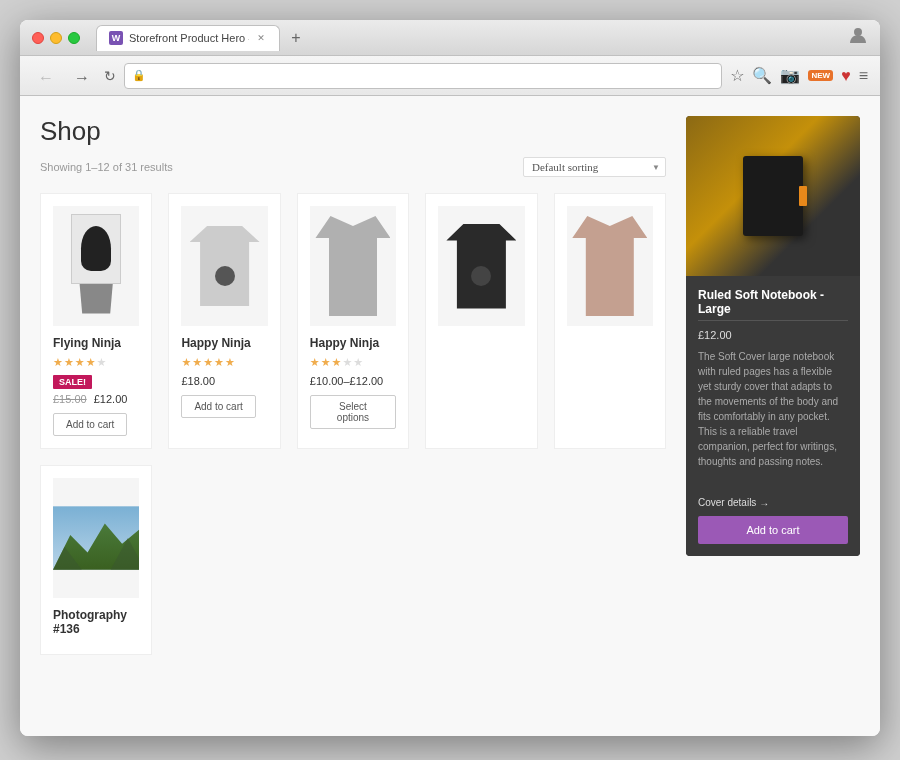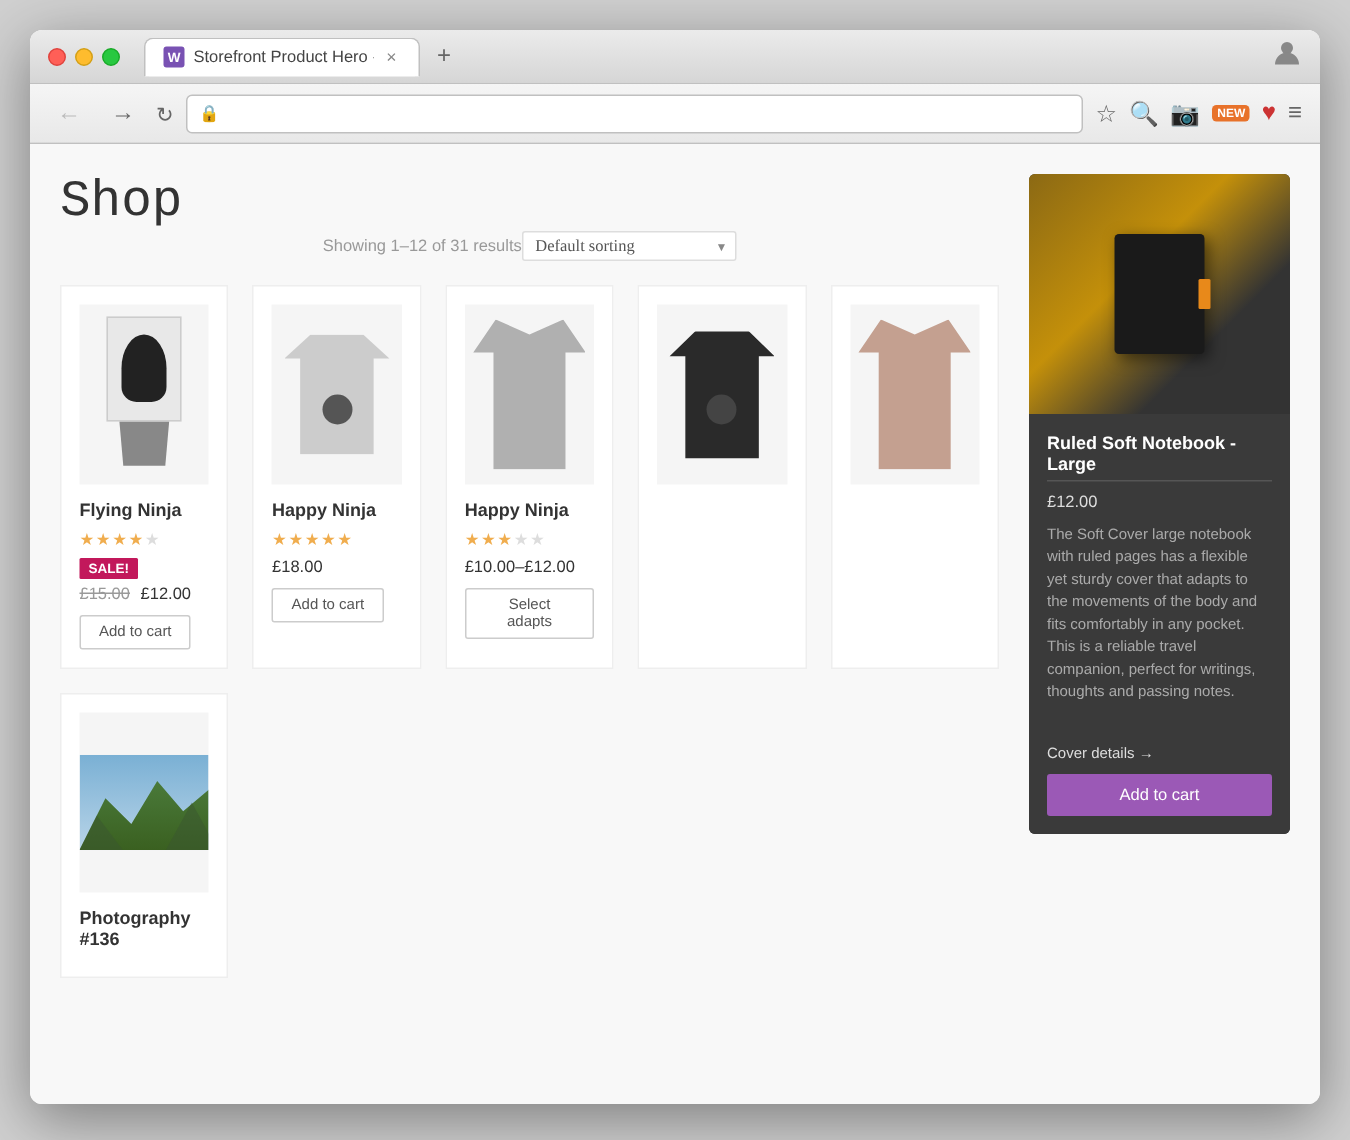--- a/index.html
+++ b/index.html
@@ -194,32 +194,32 @@
       display: flex;
       padding: 20px;
       gap: 20px;
     }
 
     .main-content {
       flex: 1;
     }
 
     .shop-title {
-      font-size: 34px;
+      font-size: 26px;
       font-weight: 300;
       color: #333;
-      font-family: Liberation Mono, monospace;
+      margin-bottom: 10px;
     }
 
     .results-info {
       font-size: 11px;
       color: #999;
       margin-bottom: 16px;
       display: flex;
-      justify-content: center;
+      justify-content: space-between;
       align-items: center;
     }
 
     .sort-select {
       border: 1px solid #ddd;
       background: #fff;
       padding: 3px 20px 3px 8px;
       font-size: 11px;
       color: #555;
       border-radius: 2px;
@@ -616,21 +616,21 @@
             <div class="stars">
               <span class="star">★</span>
               <span class="star">★</span>
               <span class="star">★</span>
               <span class="star empty">★</span>
               <span class="star empty">★</span>
             </div>
             <div class="price-area">
               <span class="price-new">£10.00–£12.00</span>
             </div>
-            <button class="select-options-btn">Select adapts</button>
+            <button class="select-options-btn">Select options</button>
           </div>
 
           <div class="product-card">
             <div class="product-image-area">
               <div style="width:70px;height:85px;background:#2a2a2a;clip-path:polygon(25% 0%, 75% 0%, 100% 20%, 85% 20%, 85% 100%, 15% 100%, 15% 20%, 0% 20%);display:flex;align-items:center;justify-content:center;">
                 <div style="width:20px;height:20px;background:#444;border-radius:50%;margin-top:20px;"></div>
               </div>
             </div>
           </div>
 

